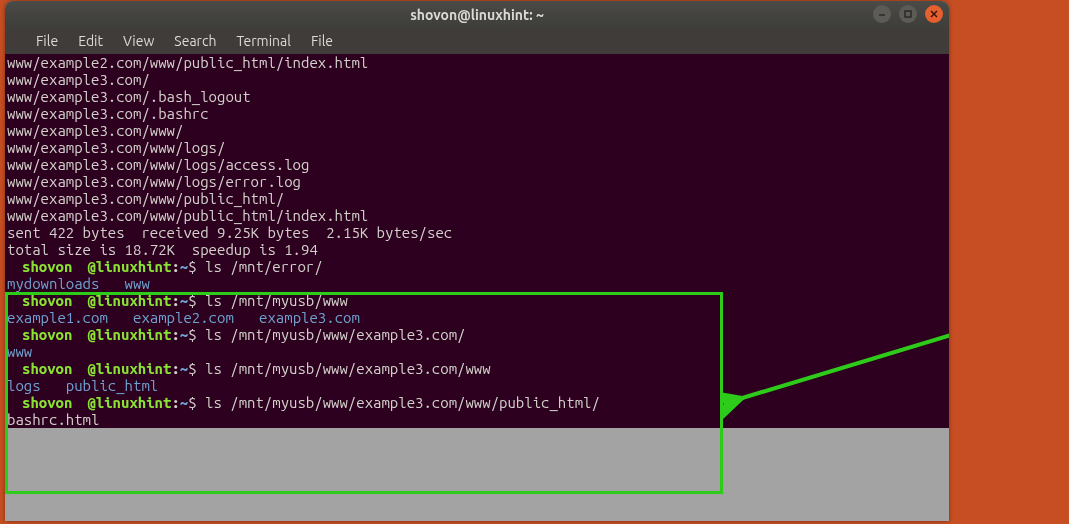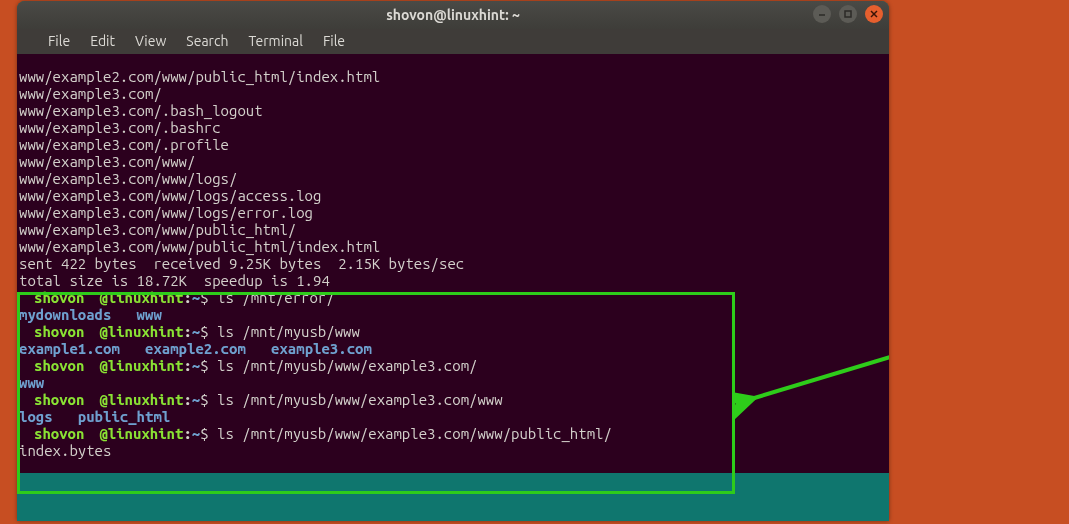--- a/index.html
+++ b/index.html
@@ -9,25 +9,25 @@
     height: 524px;
     background: #c74e22;
     font-family: "Ubuntu Mono", "DejaVu Sans Mono", monospace;
     font-size: 15px;
     line-height: 17px;
     overflow: hidden;
     position: relative;
   }
   .window {
     position: absolute;
-    left: 17px;
+    left: 5px;
     top: 1px;
-    width: 872px;
+    width: 944px;
     height: 520px;
-    background: #0f766e;
+    background: #a3a3a3;
     border-radius: 8px 8px 0 0;
     overflow: hidden;
     box-shadow: 0 0 4px rgba(0,0,0,0.4);
   }
   .titlebar {
     height: 28px;
     background: linear-gradient(#4a4a46, #3e3d39);
     display: flex;
     align-items: center;
     justify-content: center;
@@ -66,31 +66,31 @@
     gap: 2px;
     font-family: Ubuntu, sans-serif;
     font-size: 14px;
   }
   .menu-item {
     color: #dcdad5;
     padding: 2px 9px;
   }
   .term {
     position: relative;
-    padding: 14px 2px;
+    padding: 0 2px;
     background: #2c001e;
     color: #d3d0cb;
   }
   .line { white-space: pre; }
   .user { color: #8ae234; font-weight: bold; margin-left: 15px; }
   .host { color: #8ae234; font-weight: bold; }
   .colon { color: #d3d0cb; font-weight: bold;}
   .path-tilde { color: #6fa0cf; font-weight: bold; }
   .dollar { color: #d3d0cb; }
-  .dir { color: #6fa0cf; font-weight: bold; }
+  .dir { color: #6fa0cf; font-weight: normal; }
   .cursor {
     display: inline-block;
     width: 8px;
     height: 15px;
     background: #d3d0cb;
     vertical-align: text-bottom;
     margin-bottom:1px;
   }
   .highlight-box {
     position: absolute;
@@ -136,21 +136,20 @@
     <span class="menu-item">Search</span>
     <span class="menu-item">Terminal</span>
     <span class="menu-item">File</span>
   </div>
 
   <div class="term">
     <div class="line">www/example2.com/www/public_html/index.html</div>
     <div class="line">www/example3.com/</div>
     <div class="line">www/example3.com/.bash_logout</div>
     <div class="line">www/example3.com/.bashrc</div>
-    <div class="line">www/example3.com/.profile</div>
     <div class="line">www/example3.com/www/</div>
     <div class="line">www/example3.com/www/logs/</div>
     <div class="line">www/example3.com/www/logs/access.log</div>
     <div class="line">www/example3.com/www/logs/error.log</div>
     <div class="line">www/example3.com/www/public_html/</div>
     <div class="line">www/example3.com/www/public_html/index.html</div>
     <div class="line"></div>
     <div class="line">sent 422 bytes  received 9.25K bytes  2.15K bytes/sec</div>
     <div class="line">total size is 18.72K  speedup is 1.94</div>
 
@@ -160,21 +159,21 @@
     <div class="line"><span class="user">shovon</span><span class="user">@</span><span class="host">linuxhint</span><span class="colon">:</span><span class="path-tilde">~</span><span class="dollar">$</span><span> ls /mnt/myusb/www</span></div>
     <div class="line"><span class="dir">example1.com</span><span>   </span><span class="dir">example2.com</span><span>   </span><span class="dir">example3.com</span></div>
 
     <div class="line"><span class="user">shovon</span><span class="user">@</span><span class="host">linuxhint</span><span class="colon">:</span><span class="path-tilde">~</span><span class="dollar">$</span><span> ls /mnt/myusb/www/example3.com/</span></div>
     <div class="line"><span class="dir">www</span></div>
 
     <div class="line"><span class="user">shovon</span><span class="user">@</span><span class="host">linuxhint</span><span class="colon">:</span><span class="path-tilde">~</span><span class="dollar">$</span><span> ls /mnt/myusb/www/example3.com/www</span></div>
     <div class="line"><span class="dir">logs</span><span>   </span><span class="dir">public_html</span></div>
 
     <div class="line"><span class="user">shovon</span><span class="user">@</span><span class="host">linuxhint</span><span class="colon">:</span><span class="path-tilde">~</span><span class="dollar">$</span><span> ls /mnt/myusb/www/example3.com/www/public_html/</span></div>
-    <div class="line"><span>index.bytes</span></div>
+    <div class="line"><span>bashrc.html</span></div>
 
 
     <div class="highlight-box" style="left:0px; top:238px; width:718px; height:202px;"></div>
 
     <svg class="arrow" style="left:716px; top:270px;" width="250" height="120">
       <defs>
         <marker id="ah" markerWidth="12" markerHeight="12" refX="2" refY="5" orient="auto">
           <path d="M10,0 L0,5 L10,10 L6,5 Z" fill="#2ecc1a"></path>
         </marker>
       </defs>

